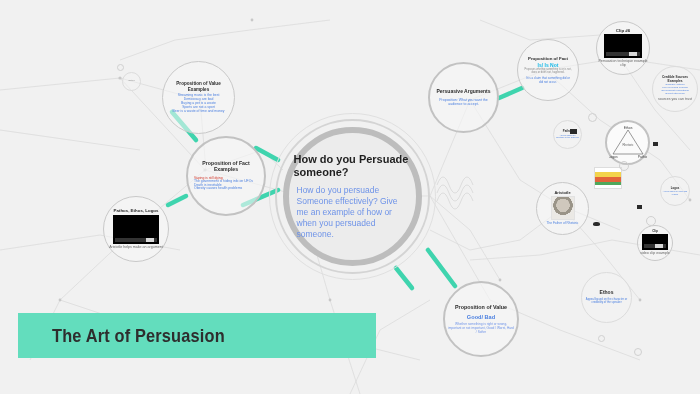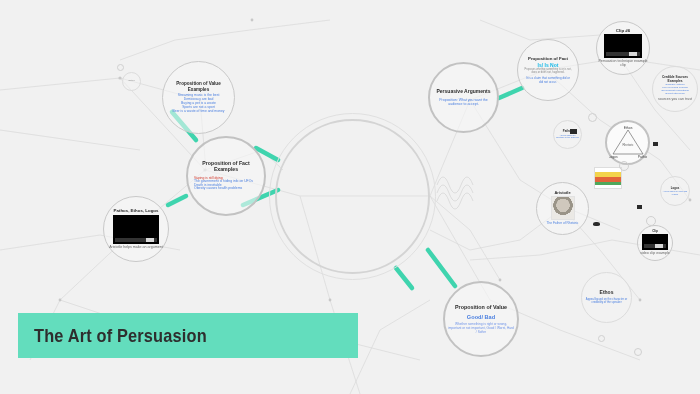--- a/index.html
+++ b/index.html
@@ -34,21 +34,21 @@
        border:2px solid #d4d4d4;border-radius:50%;box-sizing:border-box;}
   #hub-outer2{position:absolute;left:269px;top:113px;width:167px;height:167px;
        border:1px solid #e0e0e0;border-radius:50%;box-sizing:border-box;}
   #hub .t{font-size:11px;font-weight:bold;color:#1f1f1f;line-height:1.25;
           width:118px;}
   #hub .s{font-size:8.5px;color:#6e93e8;line-height:1.3;width:112px;
           margin-top:5px;}
 
   
   #banner{position:absolute;left:18px;top:313px;width:340px;height:45px;
-          background:#63ddbd;display:flex;align-items:center;}
+          background:#63ddbd;display:flex;align-items:center;padding-left:18px;}
   #banner span{font-size:19px;font-weight:bold;color:#2e2e2e;
                margin-left:16px;letter-spacing:.2px;
                font-family:"Liberation Sans Narrow","Liberation Sans",sans-serif;
                transform:scaleX(.86);transform-origin:left center;}
 
   
   .thumb{background:#000;position:relative;}
   .thumb .bar{position:absolute;left:2px;right:2px;bottom:2px;height:4px;
               background:#333;}
   .thumb .bar:after{content:"";position:absolute;right:3px;top:0;
@@ -115,20 +115,24 @@
       <path d="M168 205 L186 196"></path>
       <path d="M256 148 L278 160"></path>
       <path d="M499 98 L522 88"></path>
       <path d="M428 250 L455 286"></path>
       <path d="M396 268 L412 288"></path>
     </g>
   </svg>
 
   <div id="hub-outer2"></div>
   <div id="hub-outer"></div>
+  <div id="hub">
+    <div class="t">How do you Persuade someone?</div>
+    <div class="s">How do you persuade Someone effectively? Give me an example of how or when you persuaded someone.</div>
+  </div>
 
   <div class="bubble ring-thin" style="left:162px;top:61px;width:73px;height:73px;">
     <div class="b-title" style="font-size:4.6px;width:52px;">Proposition of Value Examples</div>
     <div style="width:62px;margin-top:2px;">
       <div class="b-sub" style="font-size:3.4px;">Streaming music is the best</div>
       <div class="b-sub" style="font-size:3.4px;">Democracy are bad</div>
       <div class="b-sub" style="font-size:3.4px;">Buying a pet is a waste</div>
       <div class="b-sub" style="font-size:3.4px;">Sports are not a sport</div>
       <div class="b-sub" style="font-size:3.4px;">Beer is a waste of time and money</div>
     </div>

